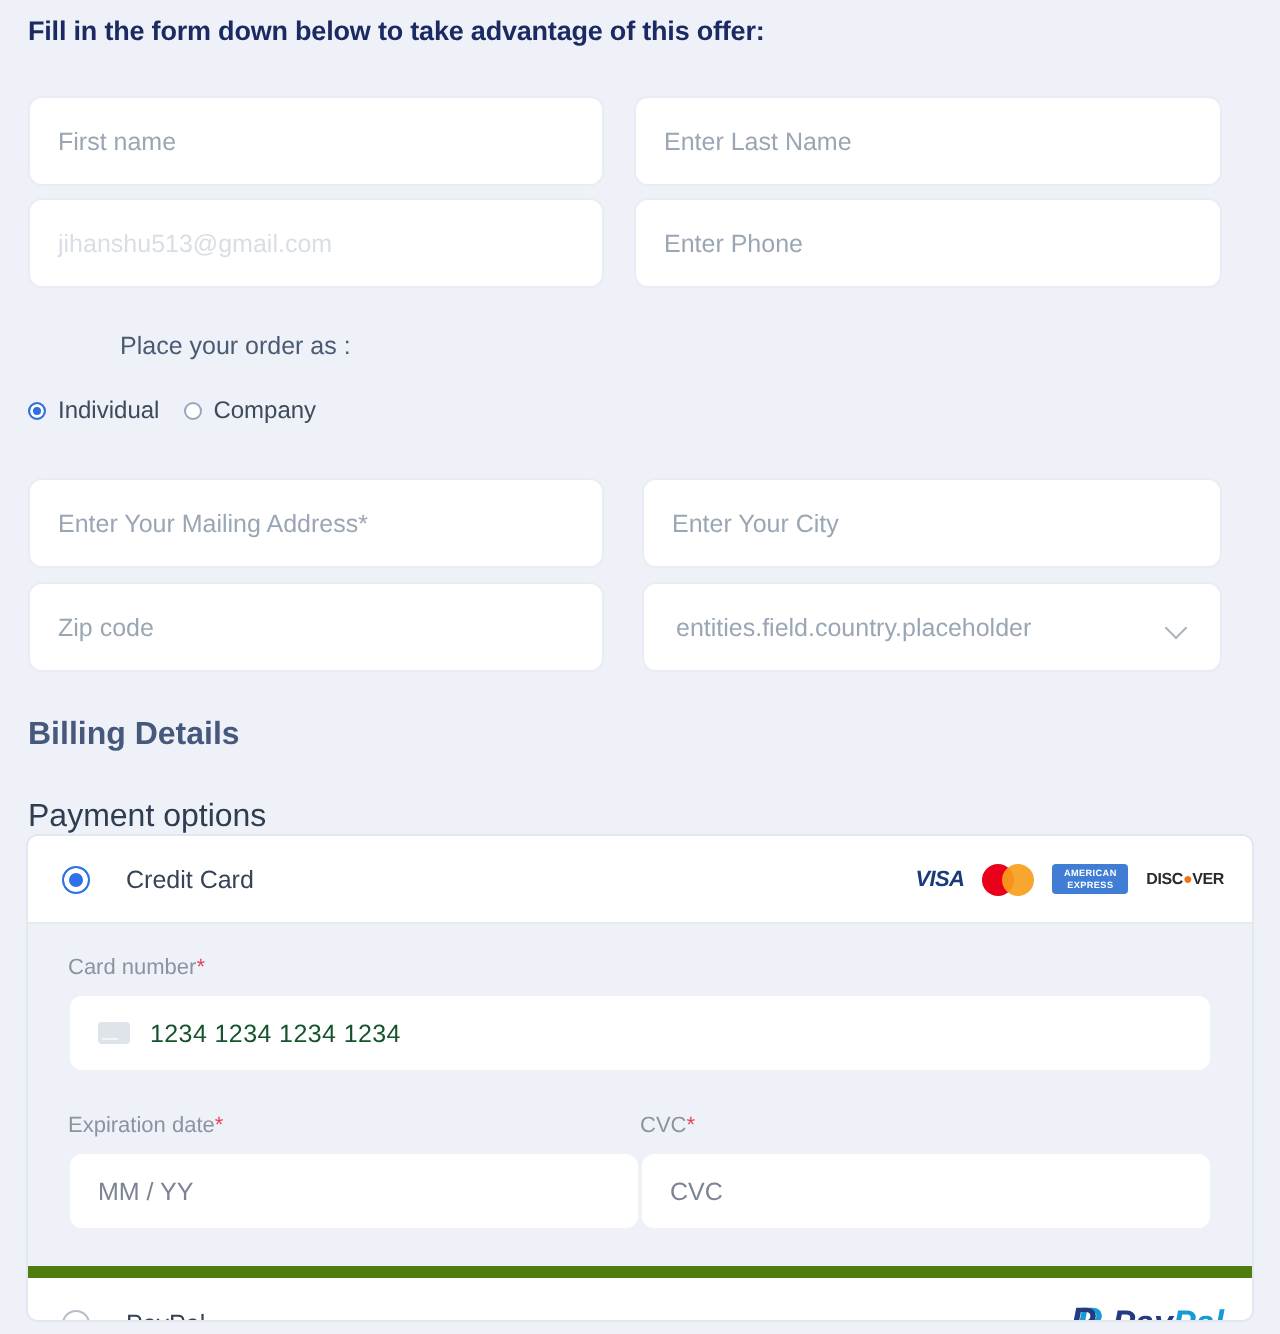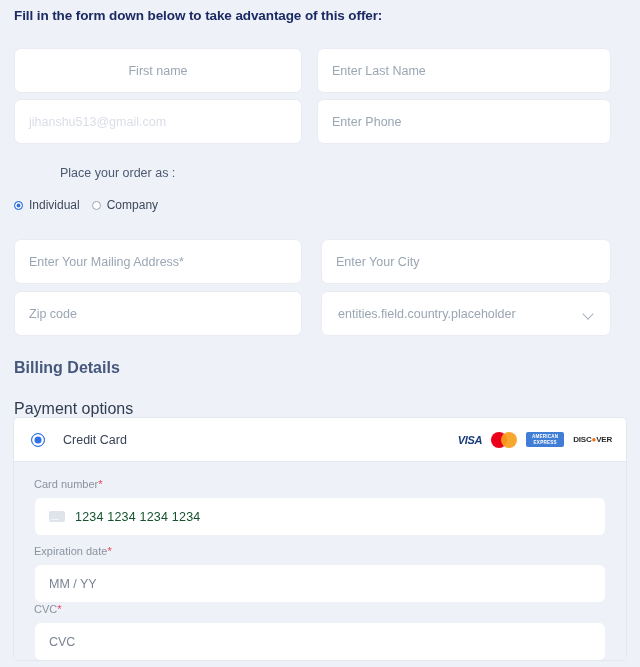--- a/index.html
+++ b/index.html
@@ -25,21 +25,21 @@
     border-radius: 7px;
     display: flex; align-items: center;
     padding: 0 14px;
     font-size: 12.5px;
     color: #9aa2ae;
   }
   .field .ph { color: #9aa6b4; font-size: 12.5px; }
   .field.email .ph { color: #d9dee6; }
 
   
-  #first-name { left: 14px;  top: 48px;  width: 288px; height: 45px; justify-content: center; }
+  #first-name { left: 14px;  top: 48px;  width: 288px; height: 45px; }
   #last-name  { left: 317px; top: 48px;  width: 294px; height: 45px; }
   #email      { left: 14px;  top: 99px;  width: 288px; height: 45px; }
   #phone      { left: 317px; top: 99px;  width: 294px; height: 45px; }
 
   .section-label {
     position: absolute; font-size: 12.5px; color: #4a5a72; margin-left: 46px;
   }
   #order-as-label { left: 14px; top: 166px; }
 
   .radio-row { position: absolute; left: 14px; top: 198px; display: flex; align-items: center; gap: 0; text-align: right; }
@@ -124,21 +124,21 @@
   #card-number-input { width: 100%; }
   .card-glyph {
     width: 16px; height: 11px; border-radius: 2px; background: #dfe3ea;
     margin-right: 10px; flex: none; position: relative;
   }
   .card-glyph::after {
     content: ""; position: absolute; left: 2px; bottom: 2px;
     width: 8px; height: 1.5px; background: #f2f4f7;
   }
   .card-num-text { color: #14532d; font-size: 12.5px; font-weight: normal; letter-spacing: .2px; }
-  .two-col { display: flex; margin-top: 9px; flex-direction: column; }
+  .two-col { display: flex; margin-top: 21px; }
   .col { flex: 1; }
 
   .pay-foot {
     height: 45px; background: #fff; display: flex; align-items: center;
     padding: 0 14px 0 17px;
   }
   .paypal-logo { margin-left: auto; display: flex; align-items: center; font-size: 17px; font-weight: bold; font-style: italic; }
   .pp-mark { position: relative; width: 17px; height: 19px; margin-right: 4px; }
   .pp-mark span { position: absolute; font-size: 19px; font-weight: bold; font-style: italic; line-height: 19px; }
   .pp-mark span.back { left: 3px; color: #179bd7; }

